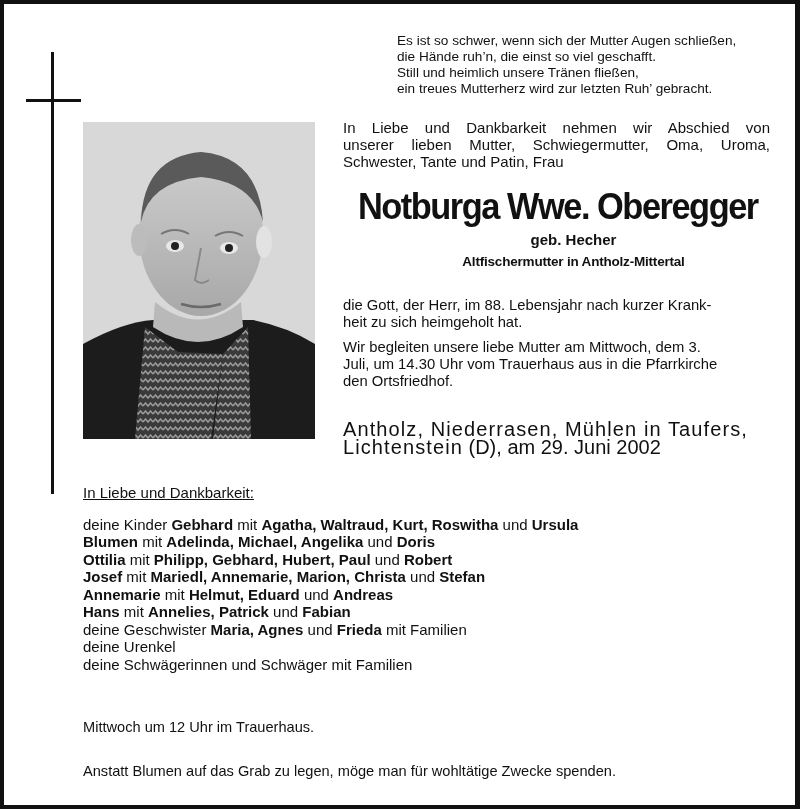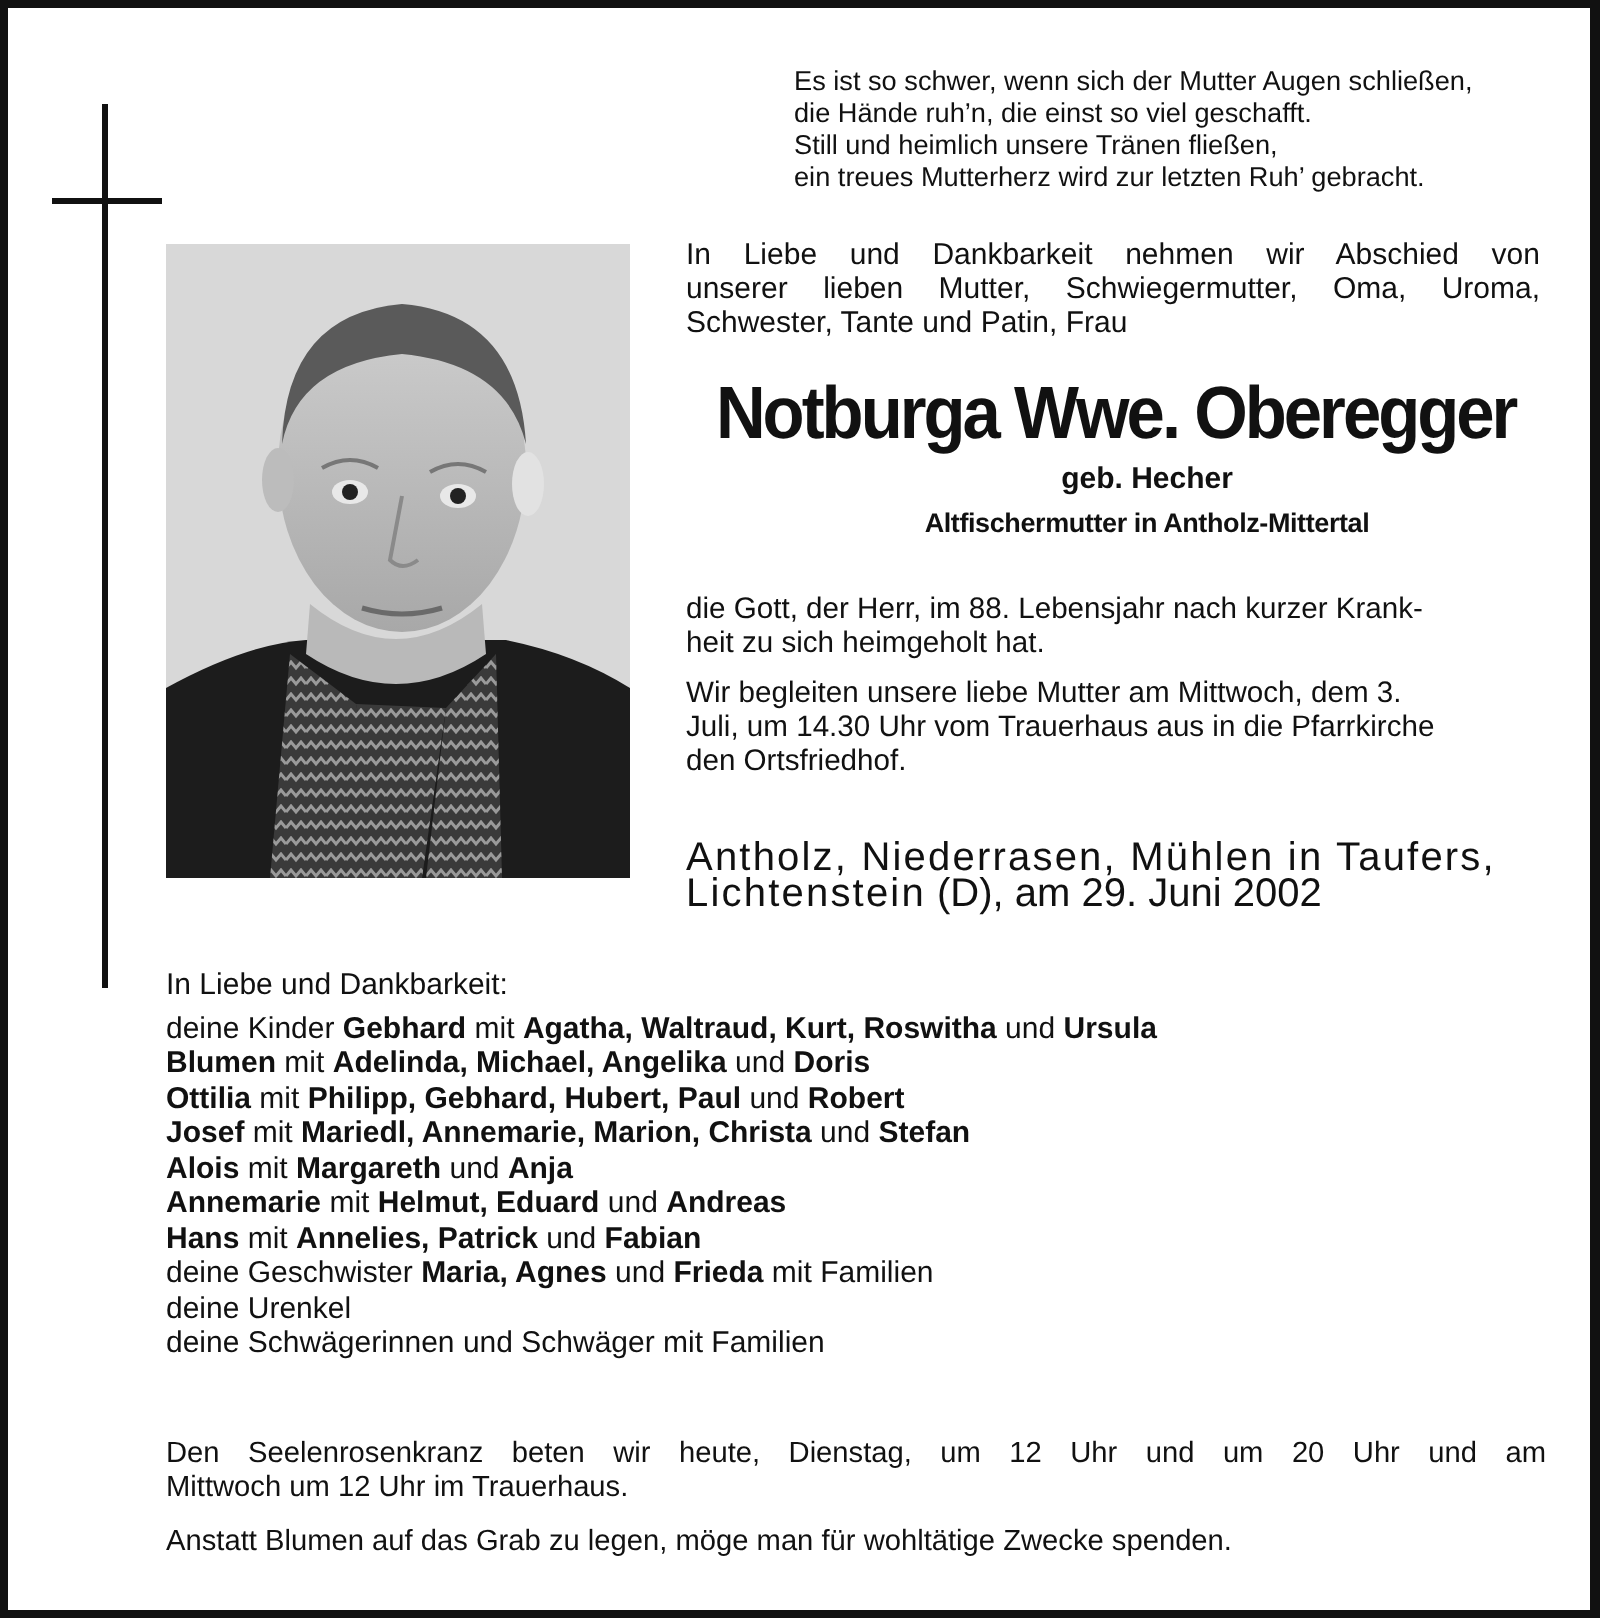--- a/index.html
+++ b/index.html
@@ -32,21 +32,21 @@
   .title { position:absolute; left:343px; top:254px; width:427px; text-align:center; font-weight:bold; font-size:13.5px; line-height:16px; padding-left:34px; letter-spacing:-0.2px; }
 
   .body-p { position:absolute; left:343px; width:427px; font-size:14.8px; line-height:17px; }
   .p1 { top:297px; }
   .p2 { top:339px; }
   .place { position:absolute; left:343px; top:420px; width:427px; font-size:20px; line-height:18px; }
   .place .spaced { letter-spacing:1.1px; }
 
   .family { position:absolute; left:83px; top:484px; width:600px; font-size:15px; line-height:17.5px; }
   .family .row { white-space:nowrap; }
-  .family .hdr { margin-bottom:4px; }
+  .family .hdr { margin-bottom:14px;text-decoration:underline; }
   .family b { font-weight:bold; }
 
   .closing { position:absolute; left:83px; width:690px; font-size:14.6px; line-height:17px; }
   .c1 { top:719px; }
   .c2 { top:763px; }
   .c1 .l1 { display:block; text-align:justify; text-align-last:justify; }
 </style>
 </head>
 <body>
 
@@ -130,25 +130,23 @@
   <div class="spaced">Antholz, Niederrasen, Mühlen in Taufers,</div>
   <div><span class="spaced">Lichtenstein</span><span> (D), am 29. Juni 2002</span></div>
 </div>
 
 <div class="family" id="family">
   <div class="row hdr">In Liebe und Dankbarkeit:</div>
 <div class="row"><span>deine Kinder </span><b>Gebhard</b><span> mit </span><b>Agatha, Waltraud, Kurt, Roswitha</b><span> und </span><b>Ursula</b></div>
     <div class="row"><b>Blumen</b><span> mit </span><b>Adelinda, Michael, Angelika</b><span> und </span><b>Doris</b></div>
     <div class="row"><b>Ottilia</b><span> mit </span><b>Philipp, Gebhard, Hubert, Paul</b><span> und </span><b>Robert</b></div>
     <div class="row"><b>Josef</b><span> mit </span><b>Mariedl, Annemarie, Marion, Christa</b><span> und </span><b>Stefan</b></div>
-    <div class="row"><b>Alois</b><span> mit </span><b>Margareth</b><span> und </span><b>Anja</b></div>
     <div class="row"><b>Annemarie</b><span> mit </span><b>Helmut, Eduard</b><span> und </span><b>Andreas</b></div>
     <div class="row"><b>Hans</b><span> mit </span><b>Annelies, Patrick</b><span> und </span><b>Fabian</b></div>
     <div class="row"><span>deine Geschwister </span><b>Maria, Agnes</b><span> und </span><b>Frieda</b><span> mit Familien</span></div>
     <div class="row"><span>deine Urenkel</span></div>
     <div class="row"><span>deine Schwägerinnen und Schwäger mit Familien</span></div>
   </div>
 
 <div class="closing c1">
-  <span class="l1">Den Seelenrosenkranz beten wir heute, Dienstag, um 12 Uhr und um 20 Uhr und am</span>
   <span>Mittwoch um 12 Uhr im Trauerhaus.</span>
 </div>
 <div class="closing c2">Anstatt Blumen auf das Grab zu legen, möge man für wohltätige Zwecke spenden.</div>
 
 </body></html>

